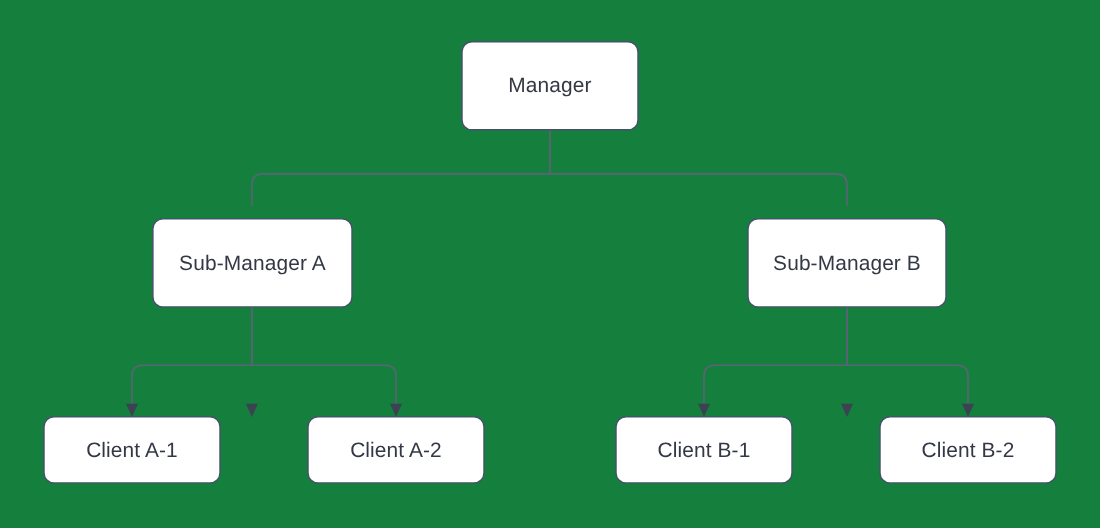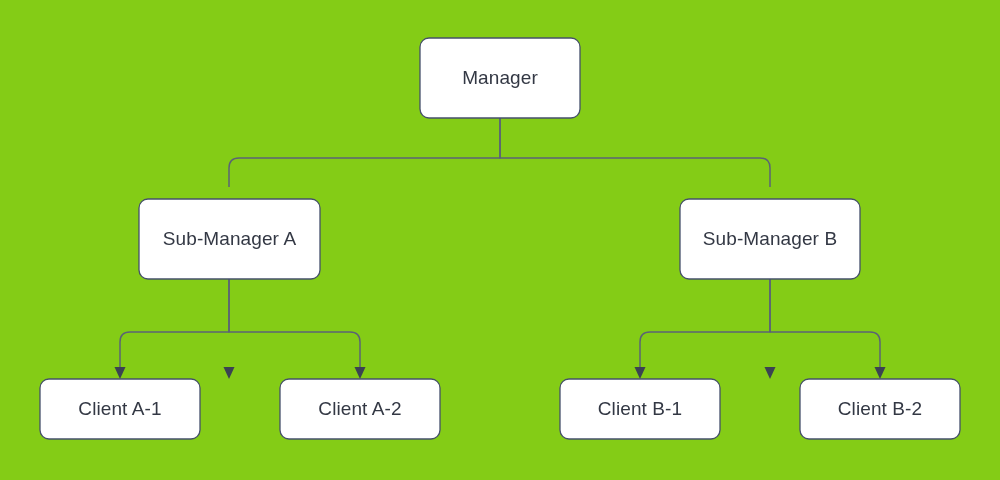--- a/index.html
+++ b/index.html
@@ -11,21 +11,21 @@
   body {
     width: 1000px;
     height: 480px;
     overflow: hidden;
     font-family: "Liberation Sans", sans-serif;
   }
   #diagram-canvas {
     position: relative;
     width: 1000px;
     height: 480px;
-    background: #84cc16;
+    background: #15803d;
   }
   svg.diagram-svg {
     position: absolute;
     top: 0;
     left: 0;
     width: 1000px;
     height: 480px;
     display: block;
   }
   .node-box {

